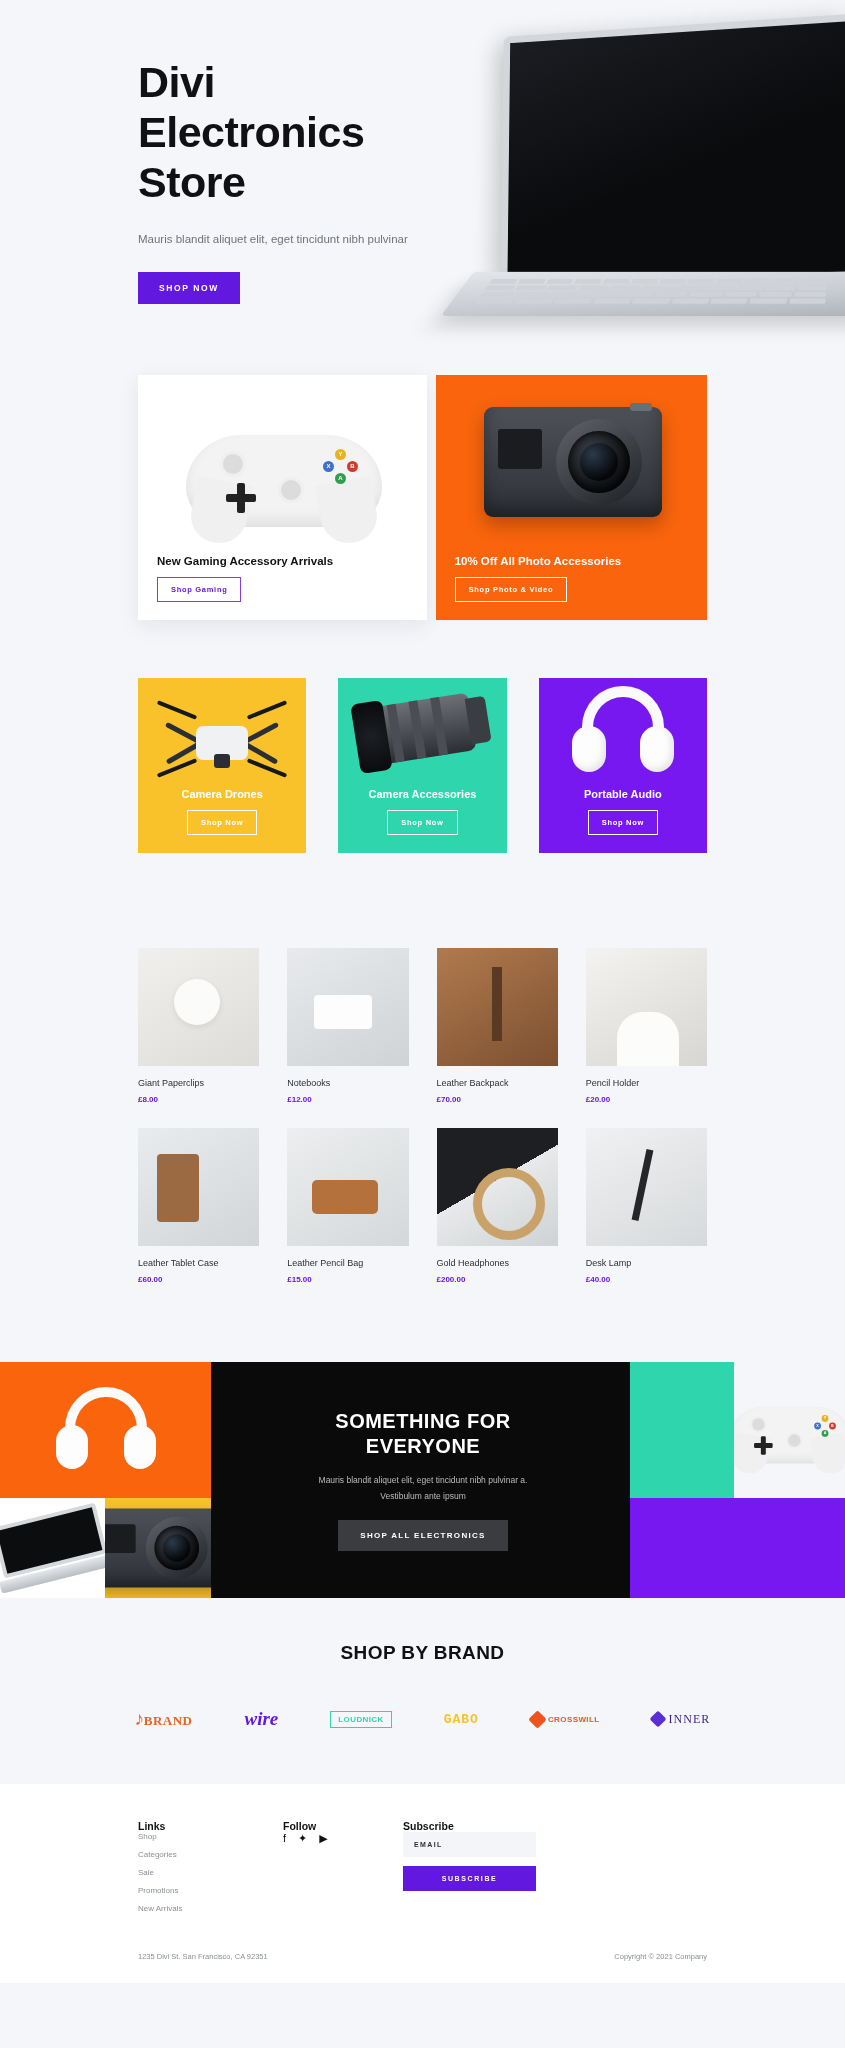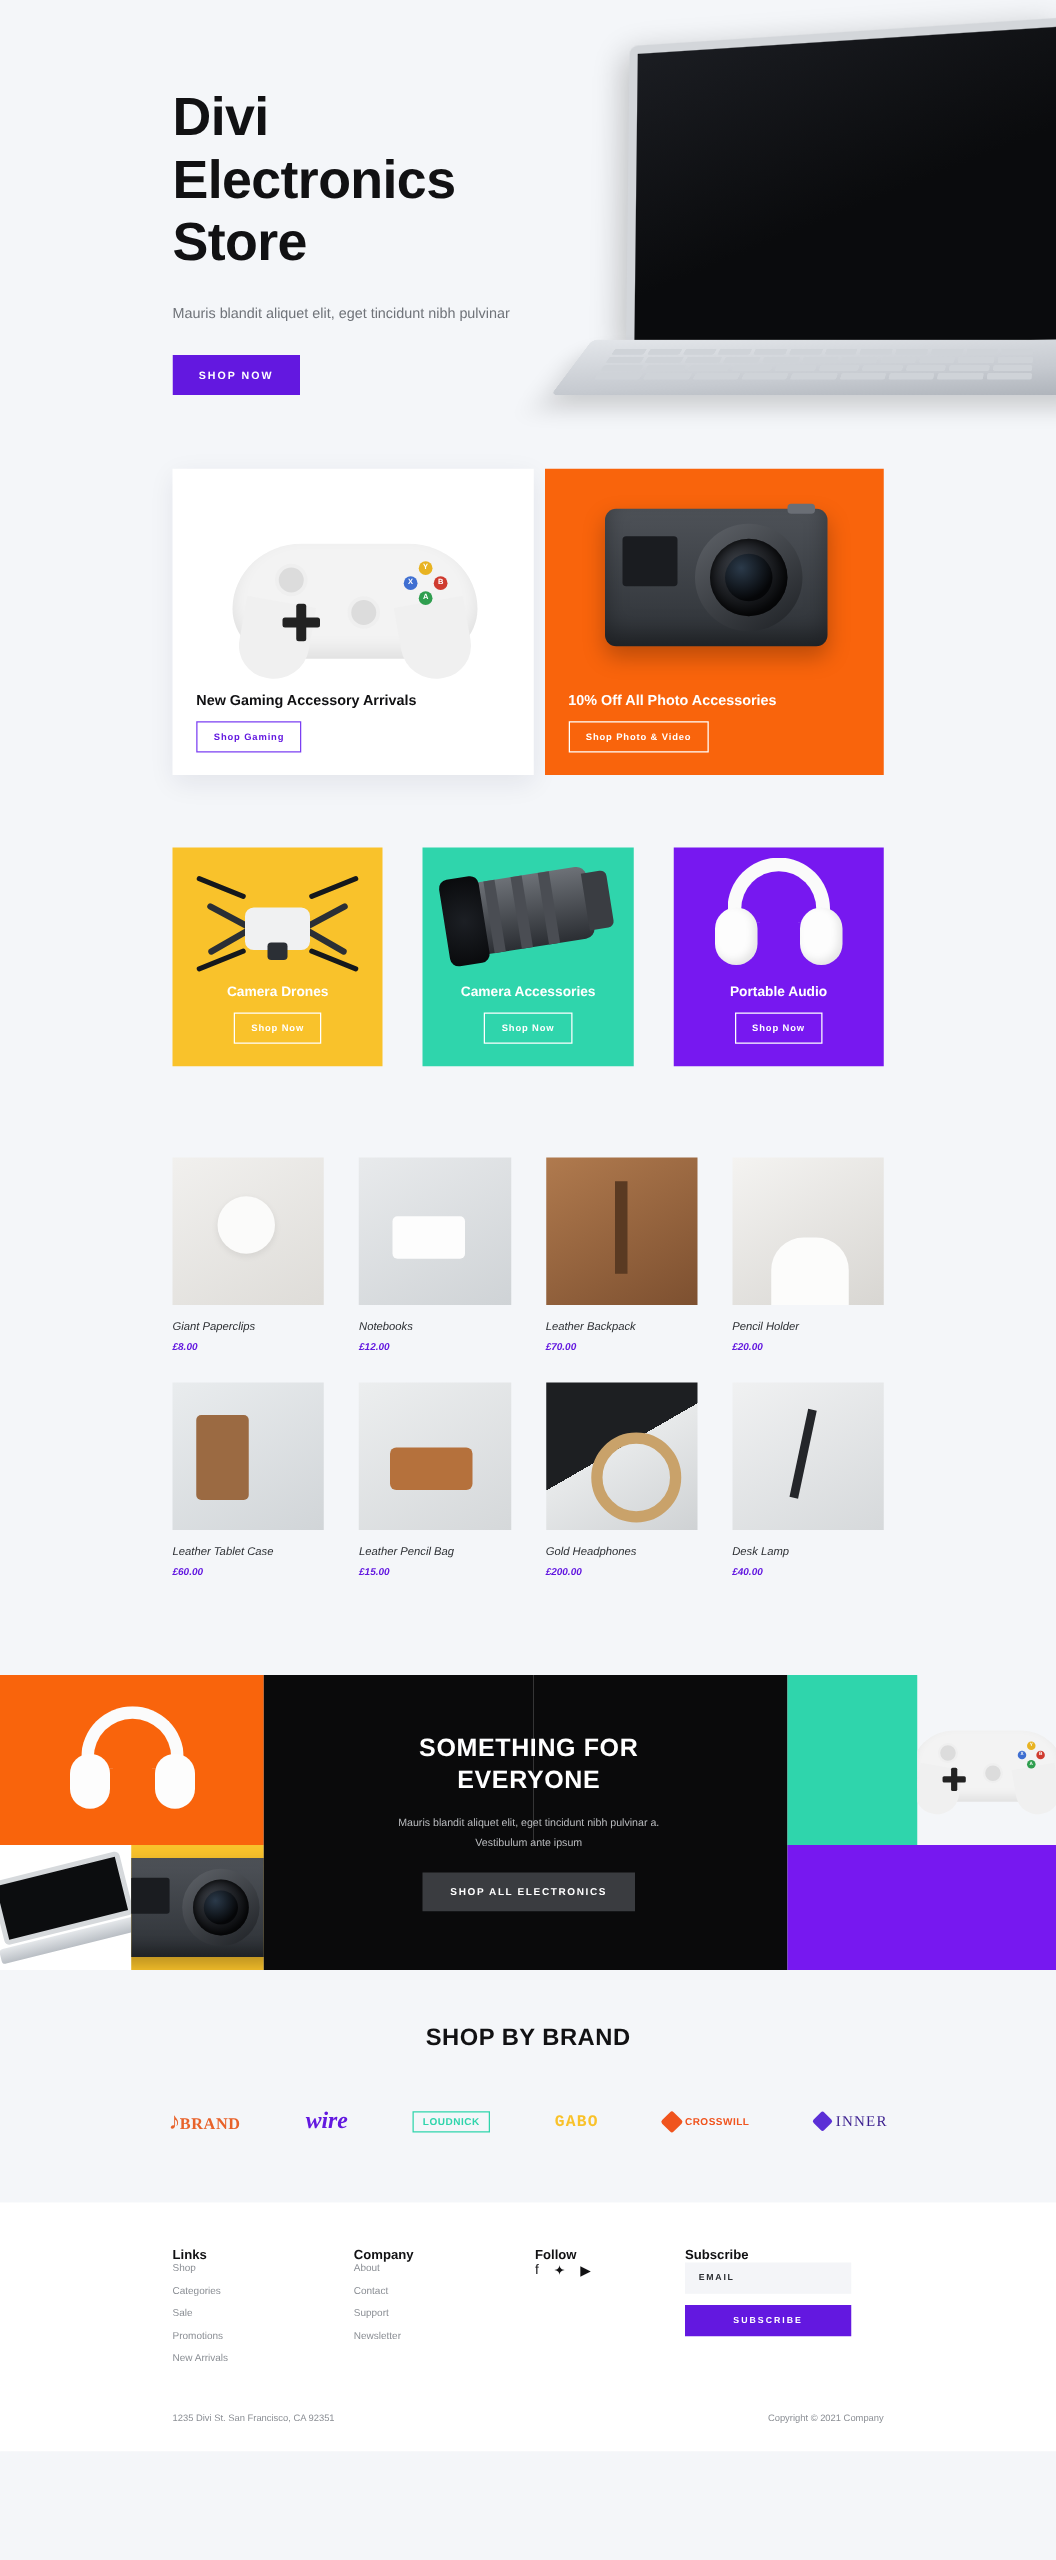--- a/index.html
+++ b/index.html
@@ -7,21 +7,21 @@
     width: 845px;
     height: 2048px;
     background: #f4f6f9;
     font-family: "Liberation Sans", sans-serif;
     overflow: hidden;
   }
   .page { position: relative; width: 845px; height: 2048px; background: #f4f6f9; }
 
   
   .hero { position: relative; height: 375px; overflow: hidden; }
-  .hero-copy { position: absolute; left: 138px; top: 70px; width: 310px; z-index: 5; }
+  .hero-copy { position: absolute; left: 138px; top: 58px; width: 310px; z-index: 5; }
   .hero-title {
     font-size: 43px; line-height: 1.16; font-weight: 800; color: #111113;
     letter-spacing: -0.5px;
   }
   .hero-sub { margin-top: 22px; font-size: 11.5px; color: #6f7379; line-height: 1.6; }
   .btn-shopnow {
     display: inline-block; margin-top: 24px; background: #6318e0; color: #fff;
     font-size: 8.5px; font-weight: 700; letter-spacing: 1.6px;
     padding: 11px 21px; border: 0; cursor: pointer;
   }
@@ -136,21 +136,21 @@
   .lens .mount { position:absolute; right:0; top:12px; width:20px; height:46px; background:#3a3d42; border-radius:0 5px 5px 0; }
 
   .phones { position:absolute; left:50%; top:8px; transform:translateX(-50%); width:110px; height:92px; }
   .phones .band { position:absolute; left:14px; top:0; width:82px; height:52px;
      border:11px solid #fafafa; border-bottom:0; border-radius:44px 44px 0 0; }
   .phones .cup { position:absolute; top:40px; width:34px; height:46px; background:#fdfdfd; border-radius:17px;
      box-shadow: inset -3px -3px 7px rgba(0,0,0,.1); }
   .phones .cup.l { left:4px; } .phones .cup.r { right:4px; }
 
   
-  .grid { margin: 73px 138px 0; display:grid; grid-template-columns:repeat(4,1fr); gap:24px 28px;font-style:italic; }
+  .grid { margin: 95px 138px 0; display:grid; grid-template-columns:repeat(4,1fr); gap:24px 28px; }
   .prod-img { height:118px; background:#e6e8ea; position:relative; overflow:hidden; }
   .prod-name { margin-top:12px; font-size:9px; color:#2c2f33; }
   .prod-price { margin-top:7px; font-size:8px; color:#6318e0; font-weight:600; }
   .ph1 { background:linear-gradient(150deg,#f1f0ee,#dedcd8); }
   .ph1::after{content:"";position:absolute;left:30%;top:26%;width:46px;height:46px;border-radius:50%;background:#fbfbfa;box-shadow:0 2px 6px rgba(0,0,0,.08);}
   .ph2 { background:linear-gradient(150deg,#e8eaec,#cfd3d6); }
   .ph2::after{content:"";position:absolute;left:22%;top:40%;width:58px;height:34px;background:#fdfdfd;border-radius:4px;}
   .ph3 { background:linear-gradient(150deg,#b07a4e,#7d5030); }
   .ph3::after{content:"";position:absolute;left:50%;top:16%;width:10px;height:74px;background:#5a3a22;transform:translateX(-50%);}
   .ph4 { background:linear-gradient(150deg,#f4f3f1,#d8d6d2); }
@@ -541,27 +541,20 @@
     <div class="f-cols">
       <div class="f-col links">
         <div class="f-h">Links</div>
         <a class="f-link" href="#">Shop</a>
         <a class="f-link" href="#">Categories</a>
         <a class="f-link" href="#">Sale</a>
         <a class="f-link" href="#">Promotions</a>
         <a class="f-link" href="#">New Arrivals</a>
       </div>
 
-      <div class="f-col company">
-        <div class="f-h">Company</div>
-        <a class="f-link" href="#">About</a>
-        <a class="f-link" href="#">Contact</a>
-        <a class="f-link" href="#">Support</a>
-        <a class="f-link" href="#">Newsletter</a>
-      </div>
 
       <div class="f-col follow">
         <div class="f-h">Follow</div>
         <div class="f-social">
           <i>f</i>
           <i>✦</i>
           <i>▶</i>
         </div>
       </div>
 

